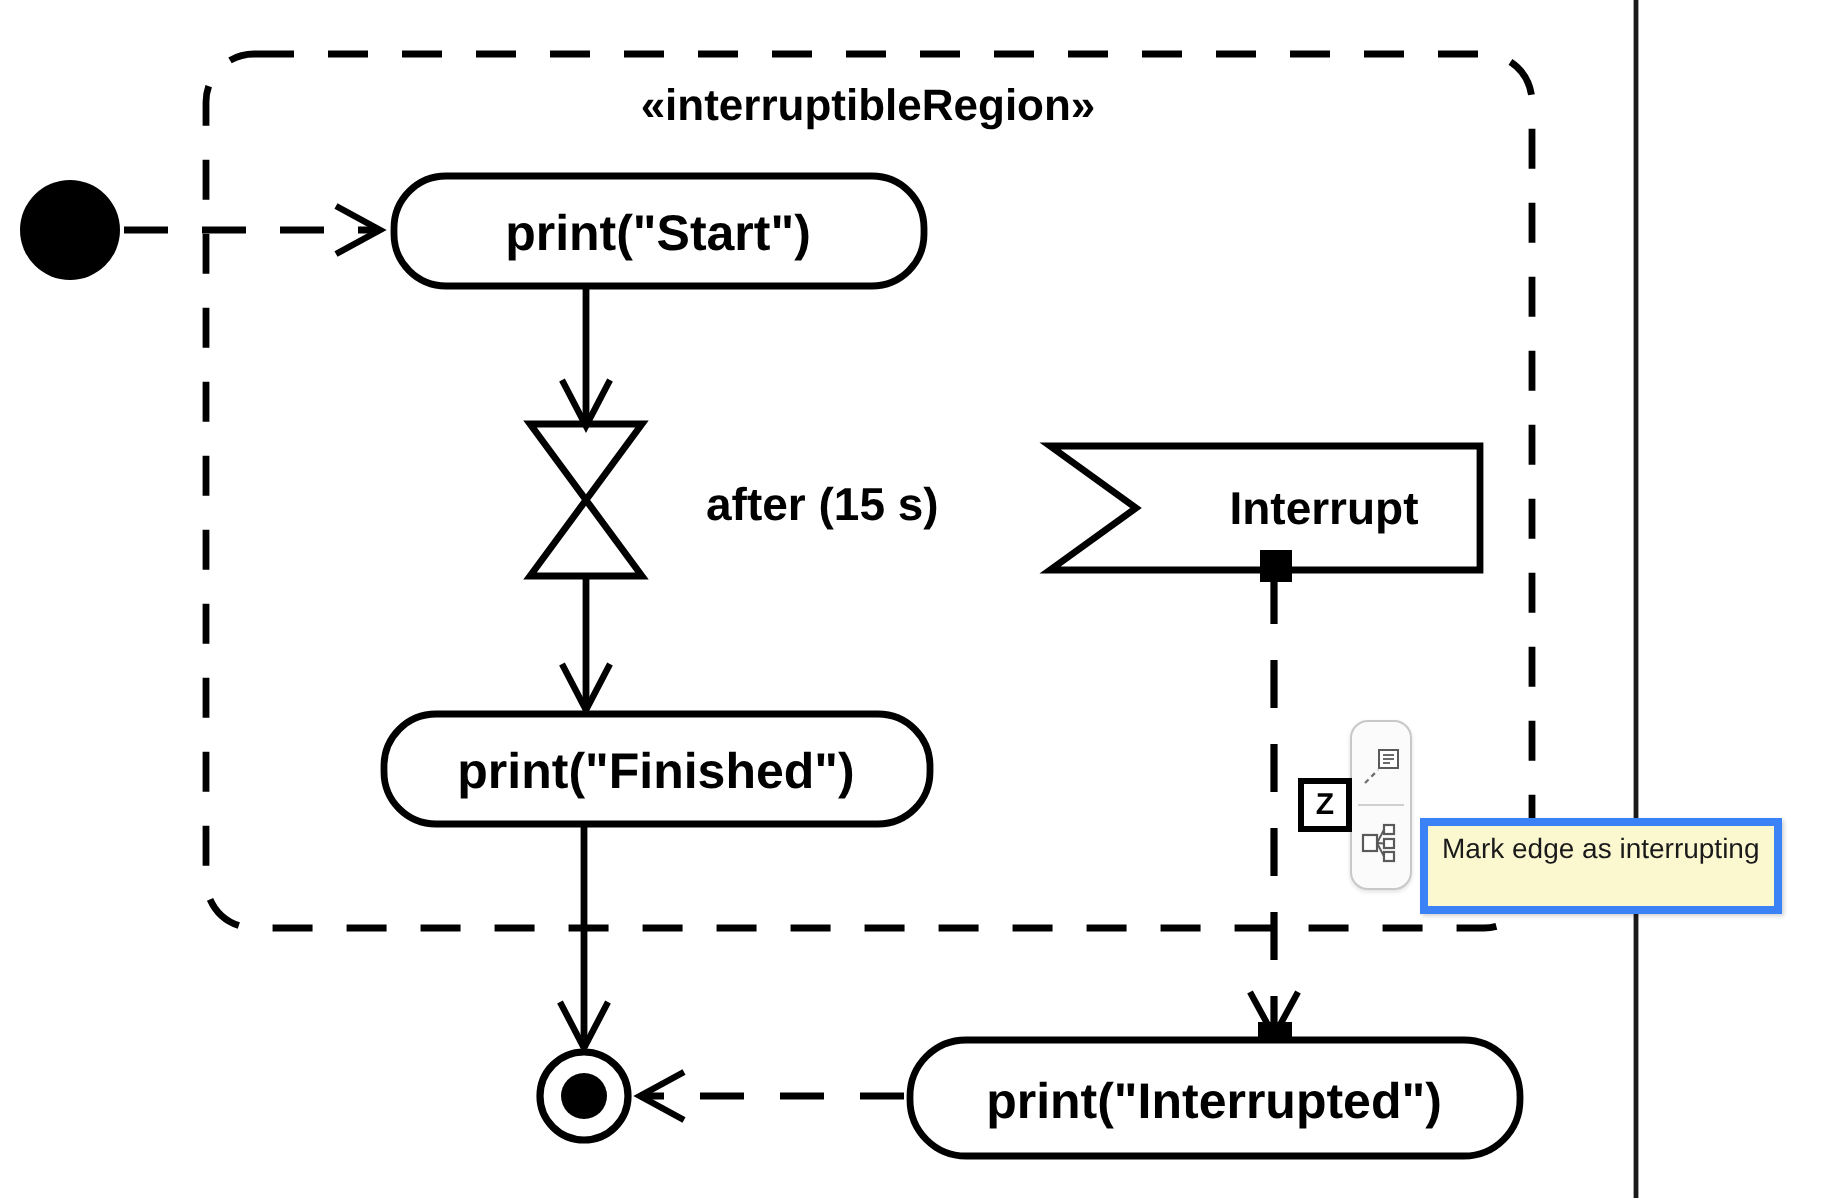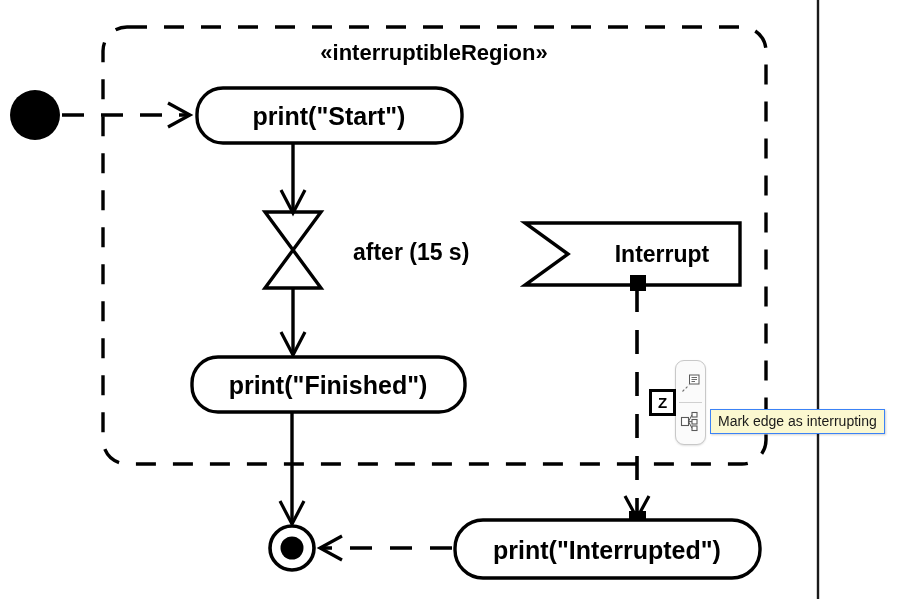--- a/index.html
+++ b/index.html
@@ -83,25 +83,25 @@
     font-size: 15px;
     color: #000000;
     line-height: 1;
   }
   
   #tooltip {
     position: absolute;
     left: 710px;
     top: 409px;
     background: #fbf8d0;
-    border: 1px solid #3b82f6;
+    border: 4px solid #3b82f6;
     color: #1a1a1a;
     font-family: "Liberation Sans", sans-serif;
     font-size: 14px;
-    padding: 3px 7px 4px 7px;
+    padding: 3px 7px 21px 7px;
     white-space: nowrap;
     box-shadow: 1px 1px 2px rgba(0,0,0,0.18);
   }
 </style>
 </head>
 <body>
 
 <div id="canvas">
 
   <svg id="diagram-svg" viewBox="0 0 920 599" xmlns="http://www.w3.org/2000/svg">

